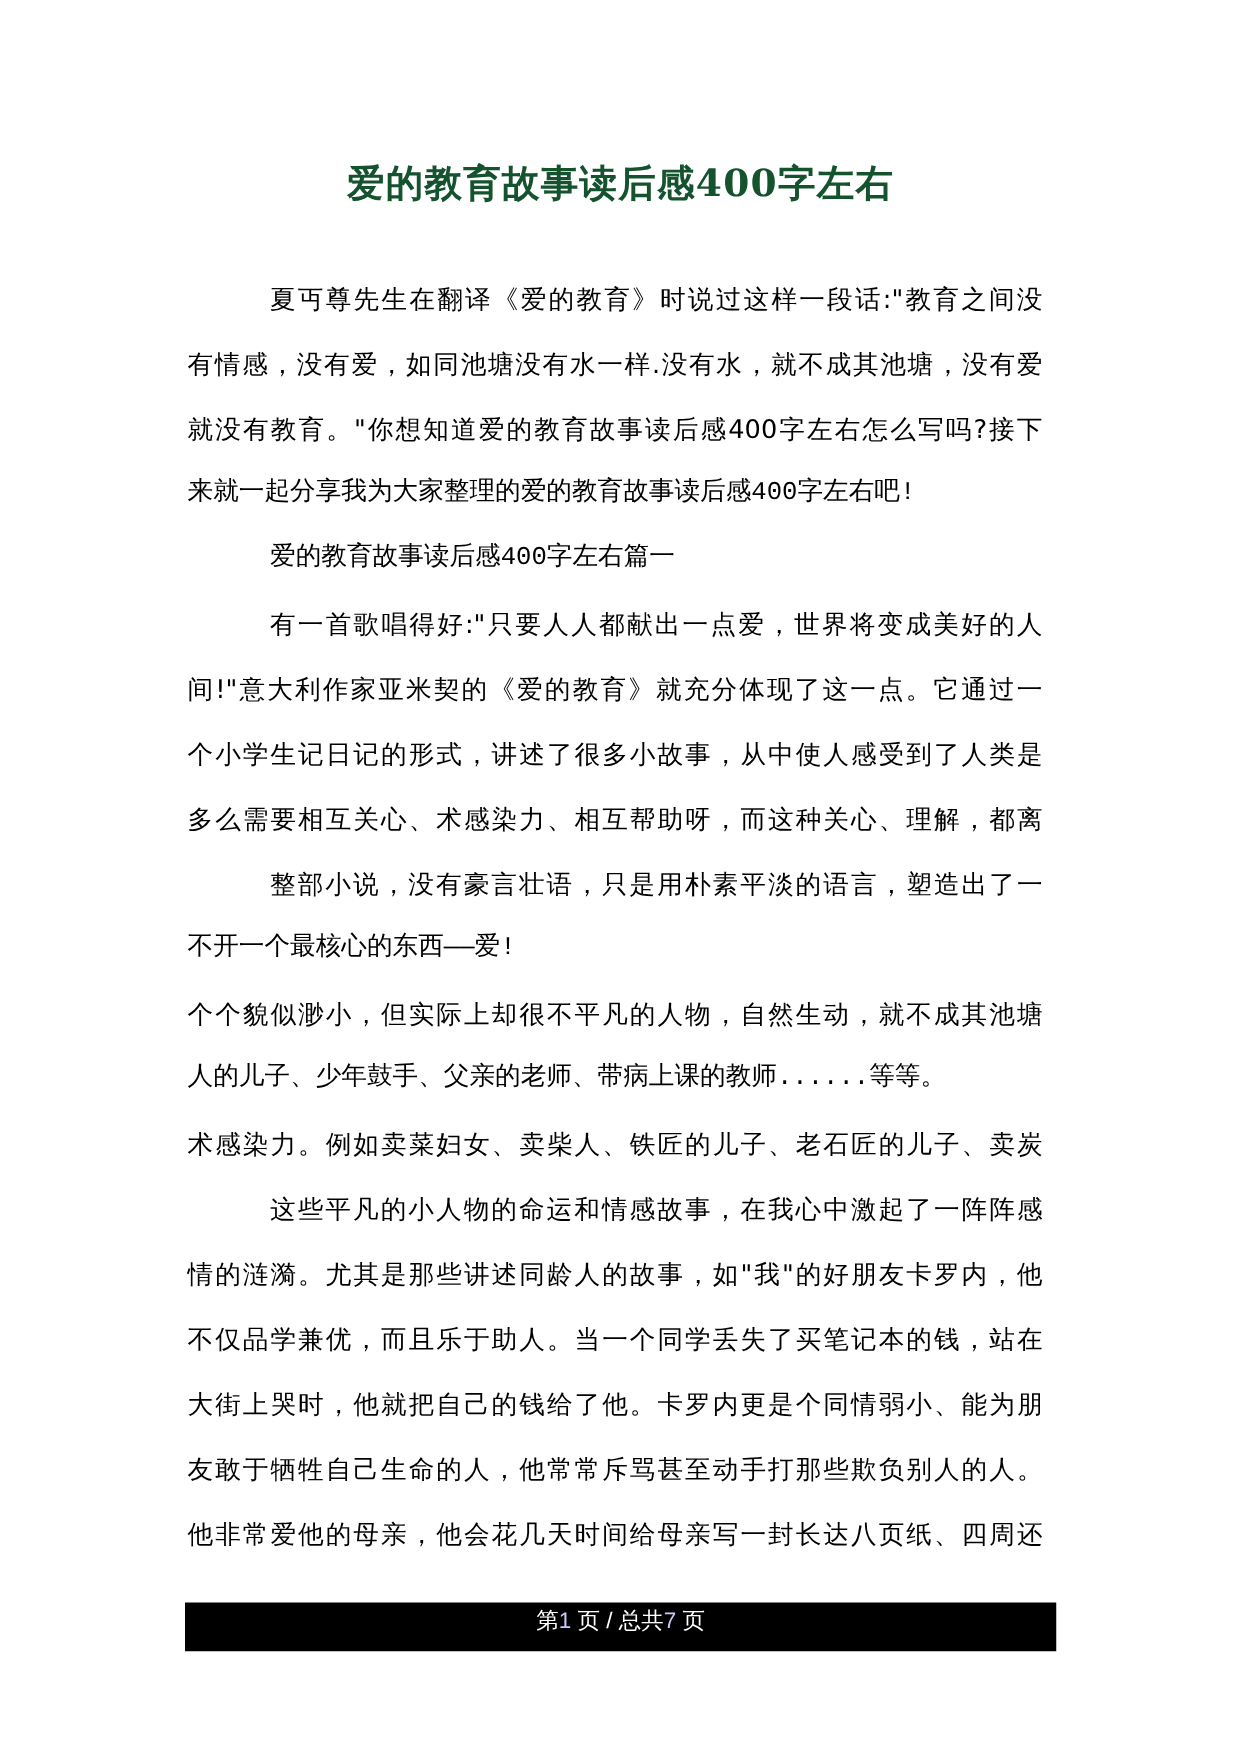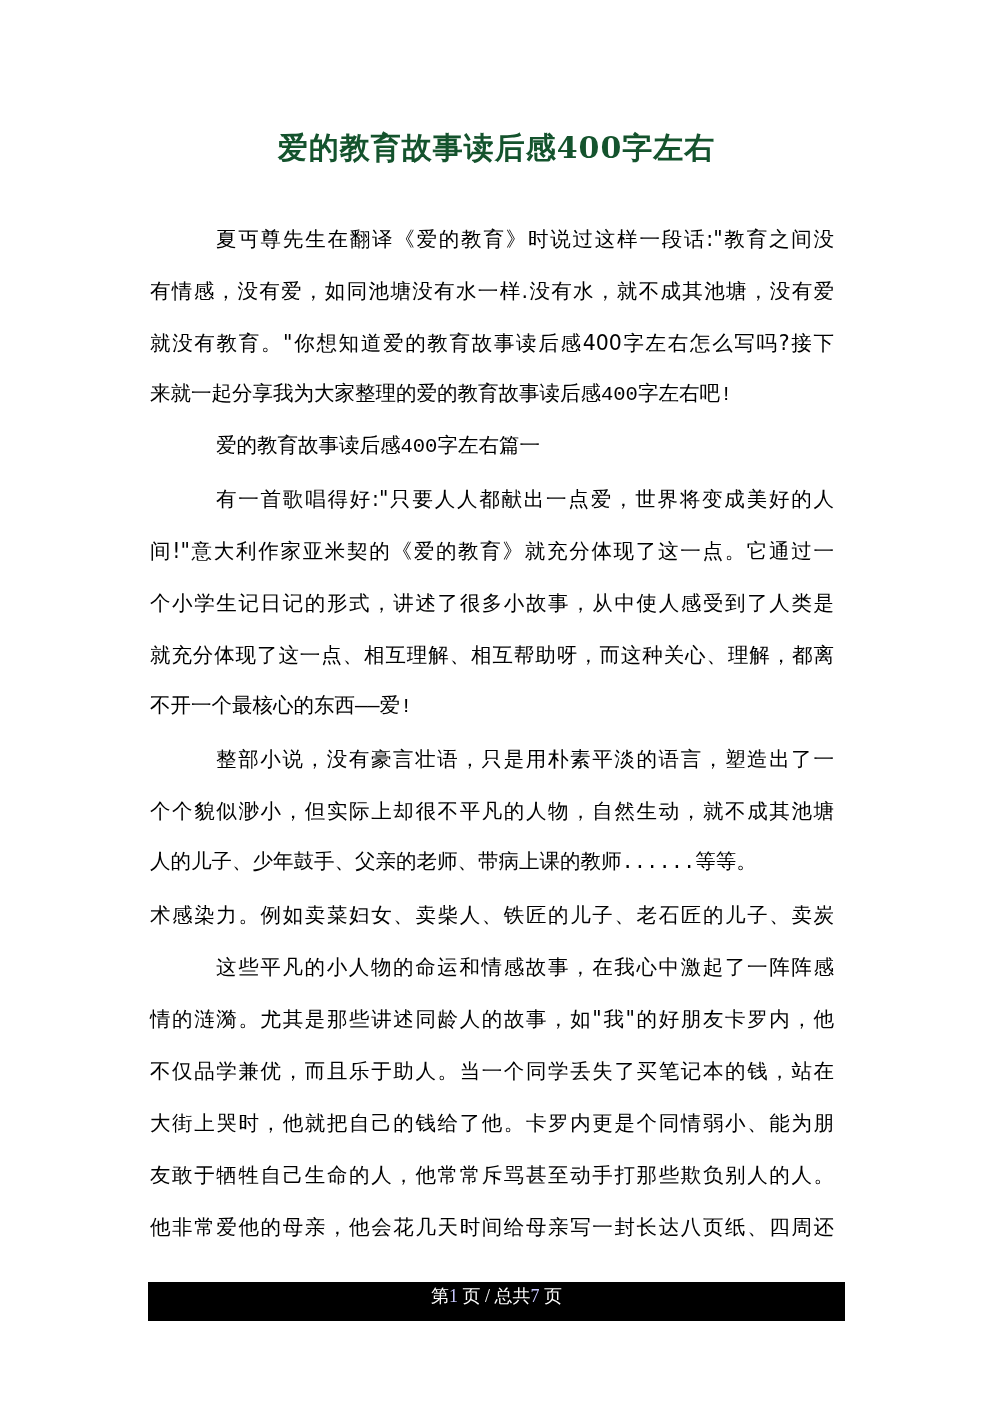--- a/index.html
+++ b/index.html
@@ -9,41 +9,41 @@
   .title { position: absolute; left: 0; top: 128px; width: 993px; text-align: center;
            color: #14532d; font-size: 30px; font-weight: bold; letter-spacing: 1px;
            font-family: "DejaVu Serif", "Liberation Serif", serif; line-height: 40px; }
   .body { position: absolute; left: 150px; top: 213px; width: 684px; }
   .line { height: 52px; line-height: 52px; font-size: 20.5px; white-space: nowrap;
           font-family: "DejaVu Sans", sans-serif; text-align: justify; text-align-last: justify; }
   .line.indent { padding-left: 66px; }
   .line.last { text-align-last: left; font-family: Liberation Mono, monospace; }
   .footer { position: absolute; left: 148px; top: 1282px; width: 697px; height: 39px;
             background: #000; color: #fff; text-align: center; line-height: 28px;
-            font-size: 18px; font-family: Liberation Serif, serif; }
+            font-size: 18px; font-family: Liberation Sans, sans-serif; }
   .footer .num { color: #c8c8ff; }
 </style>
 </head>
 <body>
 
 <div class="page">
   <div class="title">爱的教育故事读后感400字左右</div>
 
   <div class="body" id="body">
       <div class="line indent">夏丏尊先生在翻译《爱的教育》时说过这样一段话:"教育之间没</div>
       <div class="line">有情感，没有爱，如同池塘没有水一样.没有水，就不成其池塘，没有爱</div>
       <div class="line">就没有教育。"你想知道爱的教育故事读后感400字左右怎么写吗?接下</div>
       <div class="line last">来就一起分享我为大家整理的爱的教育故事读后感400字左右吧!</div>
       <div class="line indent last">爱的教育故事读后感400字左右篇一</div>
       <div class="line indent">有一首歌唱得好:"只要人人都献出一点爱，世界将变成美好的人</div>
       <div class="line">间!"意大利作家亚米契的《爱的教育》就充分体现了这一点。它通过一</div>
       <div class="line">个小学生记日记的形式，讲述了很多小故事，从中使人感受到了人类是</div>
-      <div class="line">就充分体现了这一点、相互理解、相互帮助呀，而这种关心、理解，都离</div>
+      <div class="line">多么需要相互关心、术感染力、相互帮助呀，而这种关心、理解，都离</div>
+      <div class="line indent">整部小说，没有豪言壮语，只是用朴素平淡的语言，塑造出了一</div>
       <div class="line last">不开一个最核心的东西——爱!</div>
-      <div class="line indent">整部小说，没有豪言壮语，只是用朴素平淡的语言，塑造出了一</div>
       <div class="line">个个貌似渺小，但实际上却很不平凡的人物，自然生动，就不成其池塘</div>
       <div class="line last">人的儿子、少年鼓手、父亲的老师、带病上课的教师......等等。</div>
       <div class="line">术感染力。例如卖菜妇女、卖柴人、铁匠的儿子、老石匠的儿子、卖炭</div>
       <div class="line indent">这些平凡的小人物的命运和情感故事，在我心中激起了一阵阵感</div>
       <div class="line">情的涟漪。尤其是那些讲述同龄人的故事，如"我"的好朋友卡罗内，他</div>
       <div class="line">不仅品学兼优，而且乐于助人。当一个同学丢失了买笔记本的钱，站在</div>
       <div class="line">大街上哭时，他就把自己的钱给了他。卡罗内更是个同情弱小、能为朋</div>
       <div class="line">友敢于牺牲自己生命的人，他常常斥骂甚至动手打那些欺负别人的人。</div>
       <div class="line">他非常爱他的母亲，他会花几天时间给母亲写一封长达八页纸、四周还</div>
     </div>

